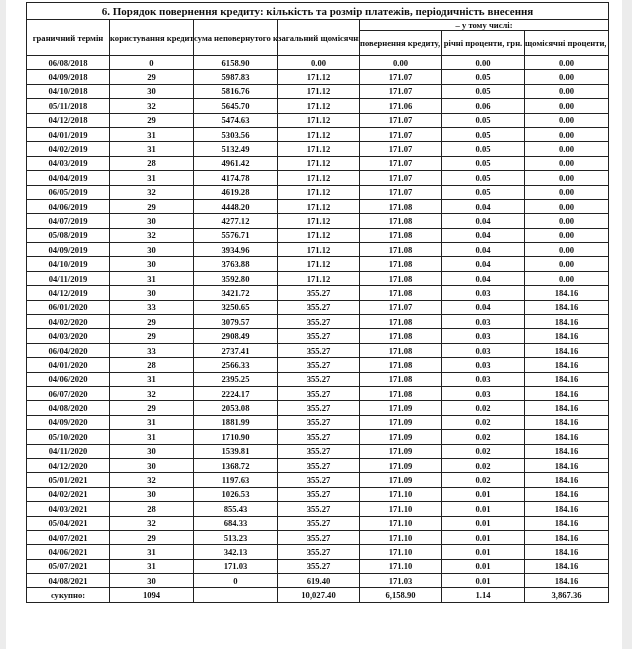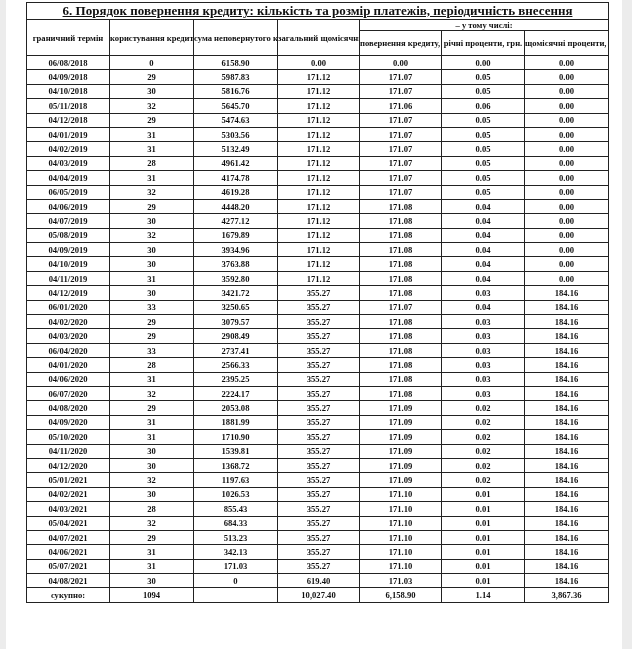--- a/index.html
+++ b/index.html
@@ -23,21 +23,21 @@
     table.sched td, table.sched th {
       border: 1px solid #222;
       padding: 0;
       text-align: center;
       vertical-align: middle;
       line-height: 10px;
       overflow: hidden;
       white-space: nowrap;
     }
     th.title {
-      text-align: left; padding-left: 3px; height: 16px; font-size: 13px; text-decoration: underline;
+      text-align: left; padding-left: 3px; height: 16px; font-size: 11px;
     }
     th.hdr { font-weight: bold; white-space: normal; line-height: 10px; margin-top: 48px; }
     tr.h1 th { height: 10px; }
     tr.h2 th { height: 24px; }
     tbody td { height: 13.4px; }
     tr.total td { height: 13.4px; }
     td.total-label { text-align: right; padding-right: 4px; }
   </style>
 </head>
 <body>
@@ -177,21 +177,21 @@
         <td>30</td>
         <td>4277.12</td>
         <td>171.12</td>
         <td>171.08</td>
         <td>0.04</td>
         <td>0.00</td>
       </tr>
       <tr>
         <td>05/08/2019</td>
         <td>32</td>
-        <td>1679.89</td>
+        <td>5576.71</td>
         <td>171.12</td>
         <td>171.08</td>
         <td>0.04</td>
         <td>0.00</td>
       </tr>
       <tr>
         <td>04/09/2019</td>
         <td>30</td>
         <td>3934.96</td>
         <td>171.12</td>

